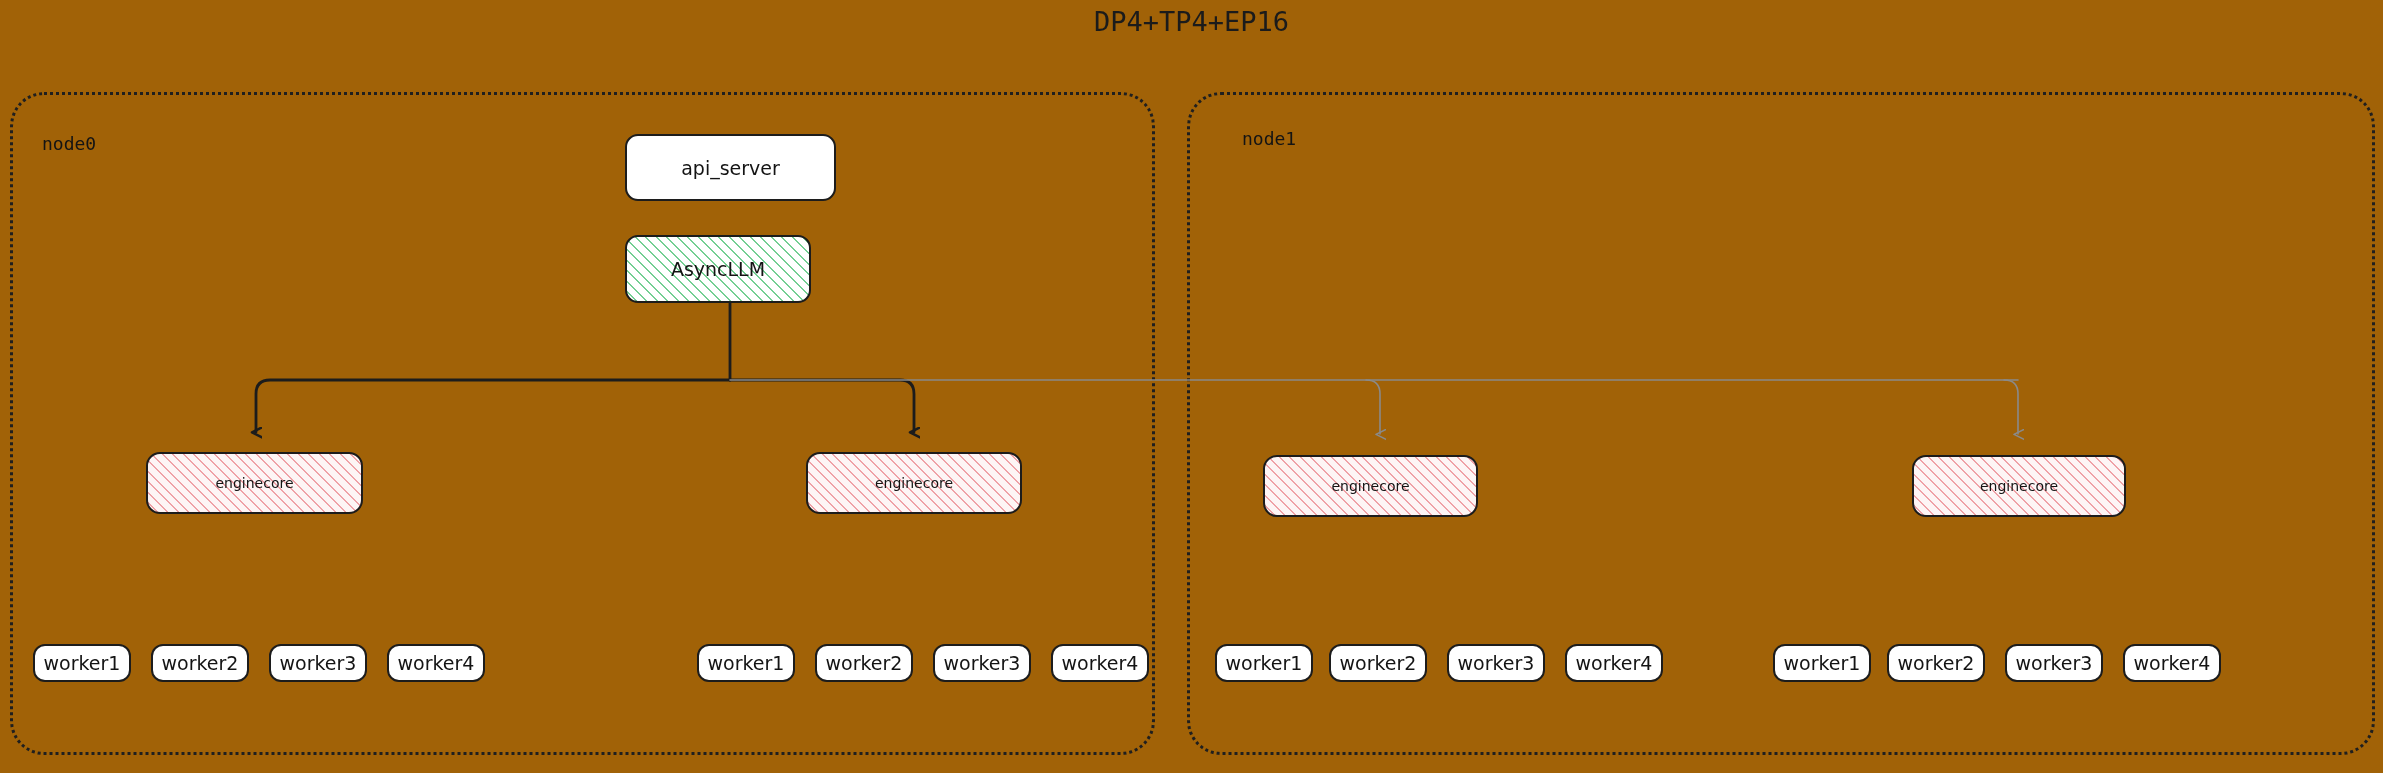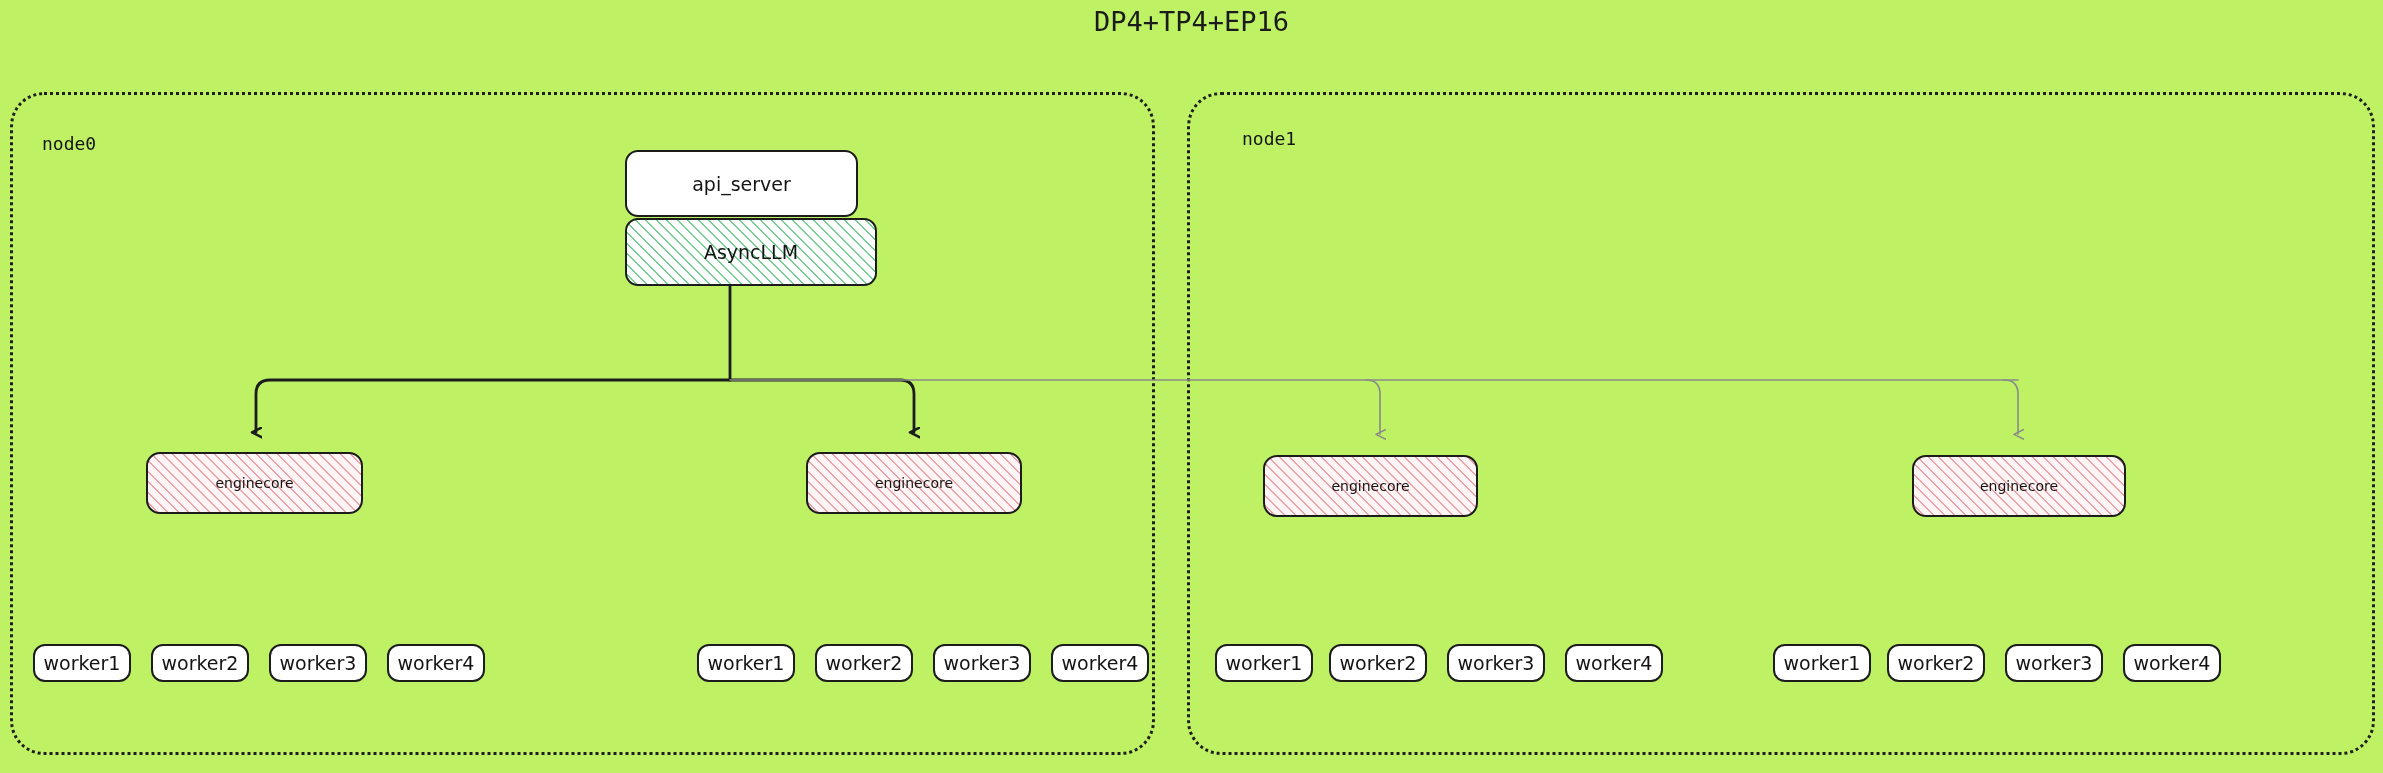--- a/index.html
+++ b/index.html
@@ -8,21 +8,21 @@
     padding: 0;
     background: #ffffff;
   }
   body {
     font-family: "DejaVu Sans", sans-serif;
   }
   #canvas {
     position: relative;
     width: 2383px;
     height: 773px;
-    background: #bef264;
+    background: #a16207;
     overflow: hidden;
     text-decoration: underline;
   }
 
   
   #diagram-title {
     position: absolute;
     left: 0;
     top: 6px;
     width: 2383px;
@@ -150,25 +150,25 @@
 
     <path d="M 730 380 L 900 380 Q 914 380 914 394 L 914 432" fill="none" stroke="#1c1c1c" stroke-width="2.8" stroke-linecap="round" stroke-linejoin="round" marker-end="url(#arrowDark)"></path>
 
     <path d="M 730 380 L 2018 380" fill="none" stroke="#8a8a8a" stroke-width="1.6" stroke-linecap="round"></path>
 
     <path d="M 1366 380 Q 1380 380 1380 394 L 1380 434" fill="none" stroke="#8a8a8a" stroke-width="1.6" stroke-linecap="round" stroke-linejoin="round" marker-end="url(#arrowLight)"></path>
 
     <path d="M 2004 380 Q 2018 380 2018 394 L 2018 434" fill="none" stroke="#8a8a8a" stroke-width="1.6" stroke-linecap="round" stroke-linejoin="round" marker-end="url(#arrowLight)"></path>
   </svg>
 
-  <div class="box box-api" style="left:625px; top:150px; width:233px; height:67px;">
+  <div class="box box-api" style="left:625px; top:134px; width:211px; height:67px;">
     <span class="box-label">api_server</span>
   </div>
 
-  <div class="box box-async" style="left:625px; top:218px; width:252px; height:68px;">
+  <div class="box box-async" style="left:625px; top:235px; width:186px; height:68px;">
     <span class="box-label">AsyncLLM</span>
   </div>
 
   <div class="box box-engine" style="left:146px; top:452px; width:217px; height:62px;">
     <span class="box-label">enginecore</span>
   </div>
 
   <div class="box box-engine" style="left:806px; top:452px; width:216px; height:62px;">
     <span class="box-label">enginecore</span>
   </div>

